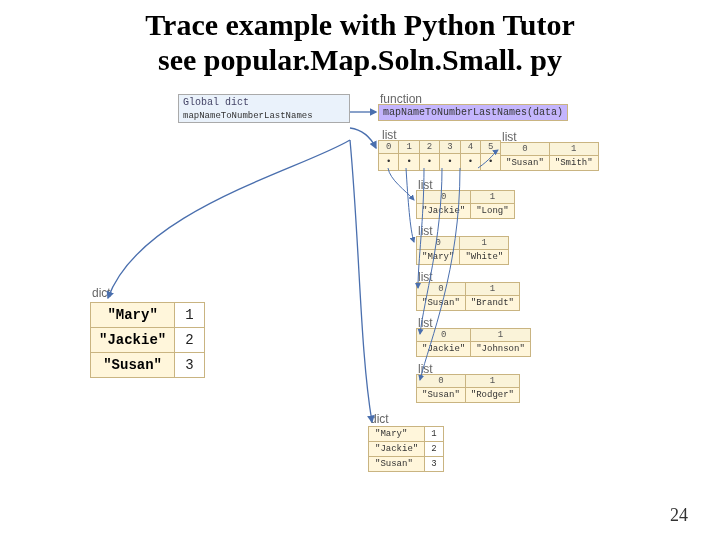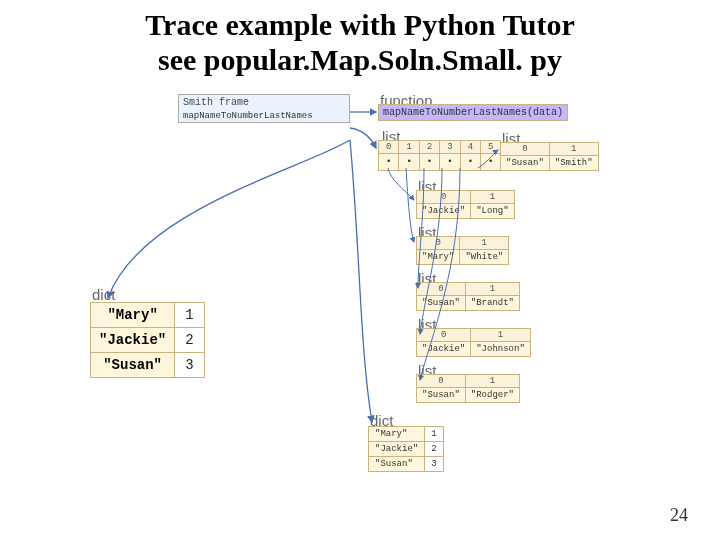--- a/index.html
+++ b/index.html
@@ -47,21 +47,21 @@
   }
   .frame-row {
     padding:1px 4px;
     font-family:"Courier New",monospace;
     text-align:left;
     color:#333;
     font-size:9px;
   }
   .type-label {
     position:absolute;
-    font-size:15px;
+    font-size:12px;
     color:#666;
   }
   .dict-table {
     position:absolute;
     border-collapse:collapse;
     font-family:"Courier New",monospace;
   }
   .dict-table td {
     border:1px solid #c9b481;
     background:#faf3d9;
@@ -137,21 +137,21 @@
 <body>
 
 <div class="title">
   <span>Trace example with Python Tutor</span><br>
   <span>see popular.Map.Soln.Small. py</span>
 </div>
 
 <div class="stage">
 
   <div class="global-frame" style="left:178px; top:4px; width:170px;">
-    <div class="frame-title">Smith frame</div>
+    <div class="frame-title">Global dict</div>
     <div class="frame-row">mapNameToNumberLastNames</div>
   </div>
 
   <div class="type-label" style="left:380px; top:2px;">function</div>
   <div class="func-box" style="left:378px; top:14px;">mapNameToNumberLastNames(data)</div>
 
   <div class="type-label" style="left:382px; top:38px;">list</div>
   <div class="list-wrap" style="left:378px; top:50px;">
     <table class="list-table">
       <tbody>

